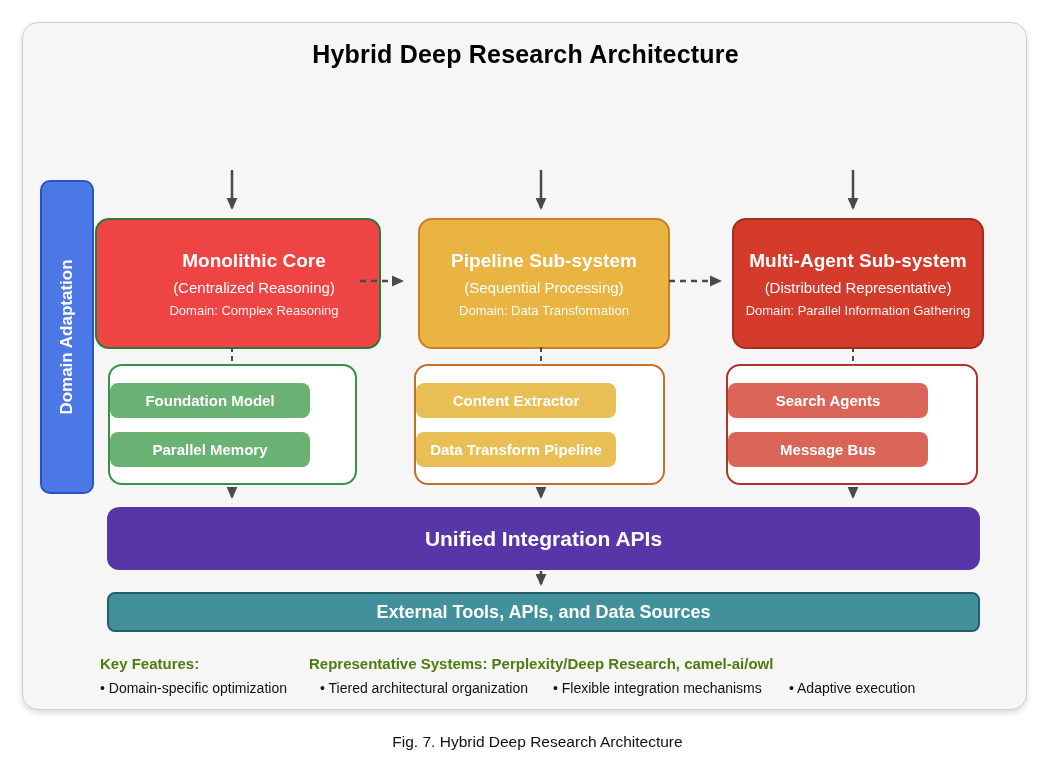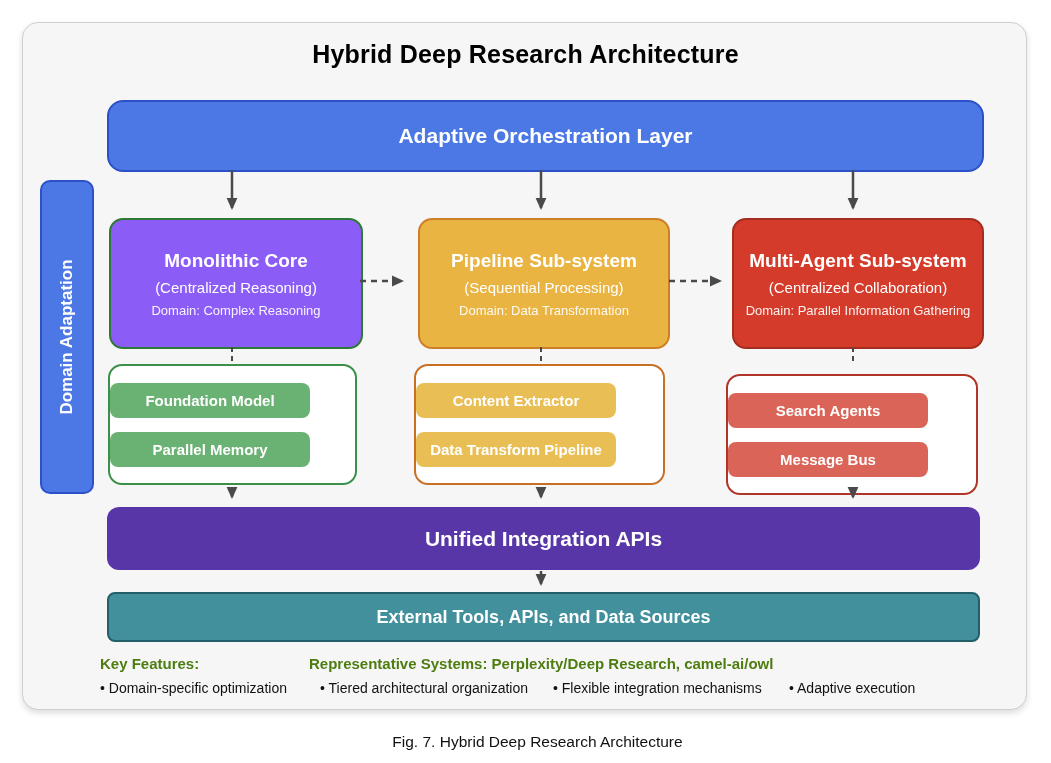--- a/index.html
+++ b/index.html
@@ -18,74 +18,71 @@
         background:#4c78e5;border:2px solid #2c50c8;position:absolute;}
   .domain-side .vtext{position:absolute;left:50%;top:50%;width:300px;height:30px;
         transform:translate(-50%,-50%) rotate(-90deg);display:flex;align-items:center;
         justify-content:center;color:#fff;font-weight:bold;font-size:17px;white-space:nowrap;}
   .subsys{position:absolute;top:218px;height:127px;border-radius:14px;color:#fff;
         display:flex;flex-direction:column;align-items:center;justify-content:center;
         gap:7px;text-align:center;}
   .subsys .t1{font-size:19px;font-weight:bold;}
   .subsys .t2{font-size:15px;}
   .subsys .t3{font-size:13px;color:rgba(255,255,255,0.93);}
-  .green{left:109px;width:250px;background:#8b5cf6;border:2.5px solid #2d7a37;}
+  .green{left:95px;width:250px;background:#ef4444;border:2.5px solid #2d7a37;padding-left:32px;}
   .yellow{left:418px;width:248px;background:#e9b441;border:2.5px solid #cf7e28;}
   .red{left:732px;width:248px;background:#d43b2a;border:2.5px solid #a32d1e;}
   .compbox{position:absolute;top:364px;height:121px;background:#ffffff;border-radius:14px;
         display:flex;flex-direction:column;align-items:flex-start;padding-top:17px;gap:14px;
         box-sizing:border-box;}
   .compbox.cb-green{left:108px;width:249px;border:2.5px solid #3a9048;}
   .compbox.cb-yellow{left:414px;width:251px;border:2.5px solid #c86f26;}
-  .compbox.cb-red{left:726px;width:252px;border:2.5px solid #b03427;margin-top:10px;}
+  .compbox.cb-red{left:726px;width:252px;border:2.5px solid #b03427;}
   .pill{width:200px;height:35px;border-radius:8px;display:flex;align-items:center;
         justify-content:center;color:#fff;font-weight:bold;font-size:15px;}
   .pill.p-green{background:#6ab273;}
   .pill.p-yellow{background:#e9bf55;}
   .pill.p-red{background:#da6457;}
   .integration{left:107px;top:507px;width:873px;height:63px;border-radius:12px;
         background:#5936a8;font-size:21px;}
-  .external{left:107px;top:592px;width:873px;height:50px;border-radius:8px;
+  .external{left:107px;top:592px;width:873px;height:40px;border-radius:8px;
         background:#41909c;border:2px solid #235f6b;font-size:18px;box-sizing:border-box;}
   .foot-label{position:absolute;font-size:15px;font-weight:bold;color:#4d7c0f;white-space:nowrap;}
   .foot-bullet{position:absolute;font-size:14px;color:#111;white-space:nowrap;}
   .caption{position:absolute;left:0;top:733px;width:100%;text-align:center;
         font-size:15.5px;color:#111;margin-left:12px;}
   svg.arrows{position:absolute;left:0;top:0;pointer-events:none;}
 </style>
 </head>
 <body>
 
 <div class="canvas">
 
   <div class="frame"></div>
 
   <div class="diagram-title">Hybrid Deep Research Architecture</div>
 
-  <div class="layer orch">
-    <span>Adaptive Orchestration Layer</span>
-  </div>
 
   <div class="domain-side">
     <span class="vtext">Domain Adaptation</span>
   </div>
 
   <div class="subsys green">
     <div class="t1">Monolithic Core</div>
     <div class="t2">(Centralized Reasoning)</div>
     <div class="t3">Domain: Complex Reasoning</div>
   </div>
   <div class="subsys yellow">
     <div class="t1">Pipeline Sub-system</div>
     <div class="t2">(Sequential Processing)</div>
     <div class="t3">Domain: Data Transformation</div>
   </div>
   <div class="subsys red">
     <div class="t1">Multi-Agent Sub-system</div>
-    <div class="t2">(Centralized Collaboration)</div>
+    <div class="t2">(Distributed Representative)</div>
     <div class="t3">Domain: Parallel Information Gathering</div>
   </div>
 
   <div class="compbox cb-green">
     <div class="pill p-green">Foundation Model</div>
     <div class="pill p-green">Parallel Memory</div>
   </div>
   <div class="compbox cb-yellow">
     <div class="pill p-yellow">Content Extractor</div>
     <div class="pill p-yellow">Data Transform Pipeline</div>

